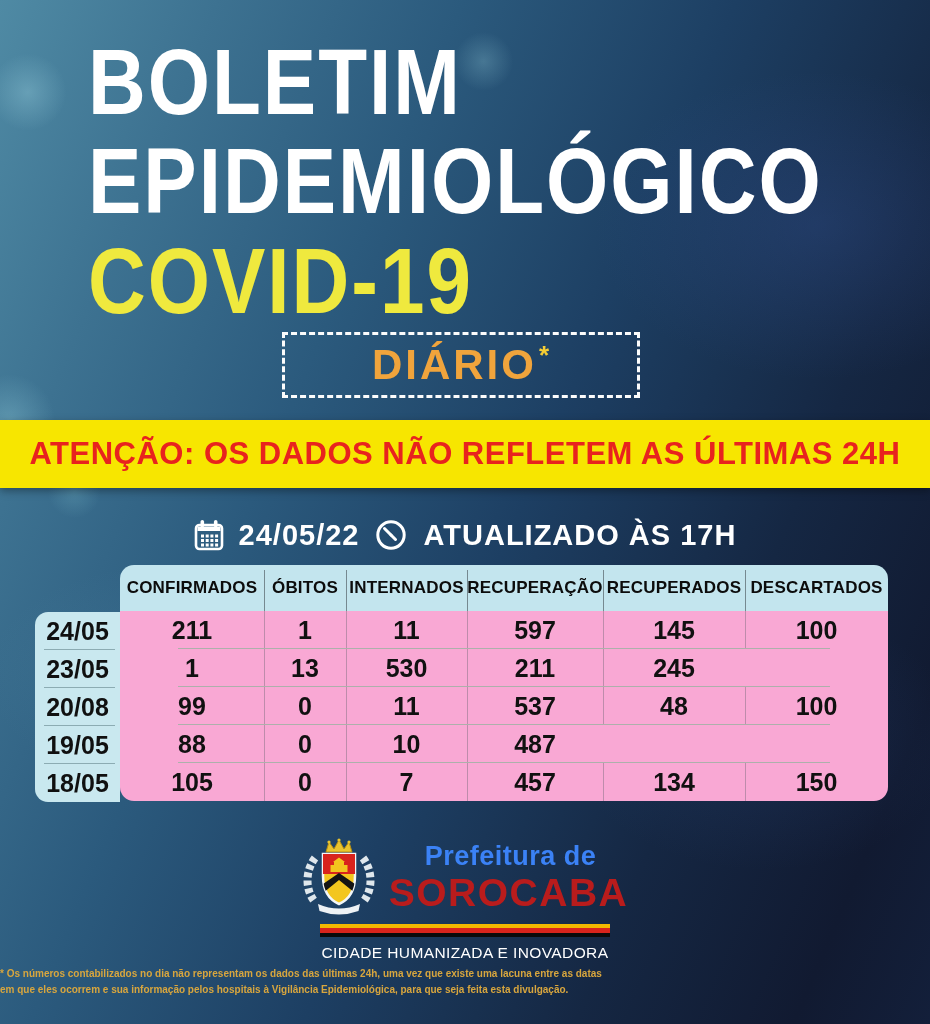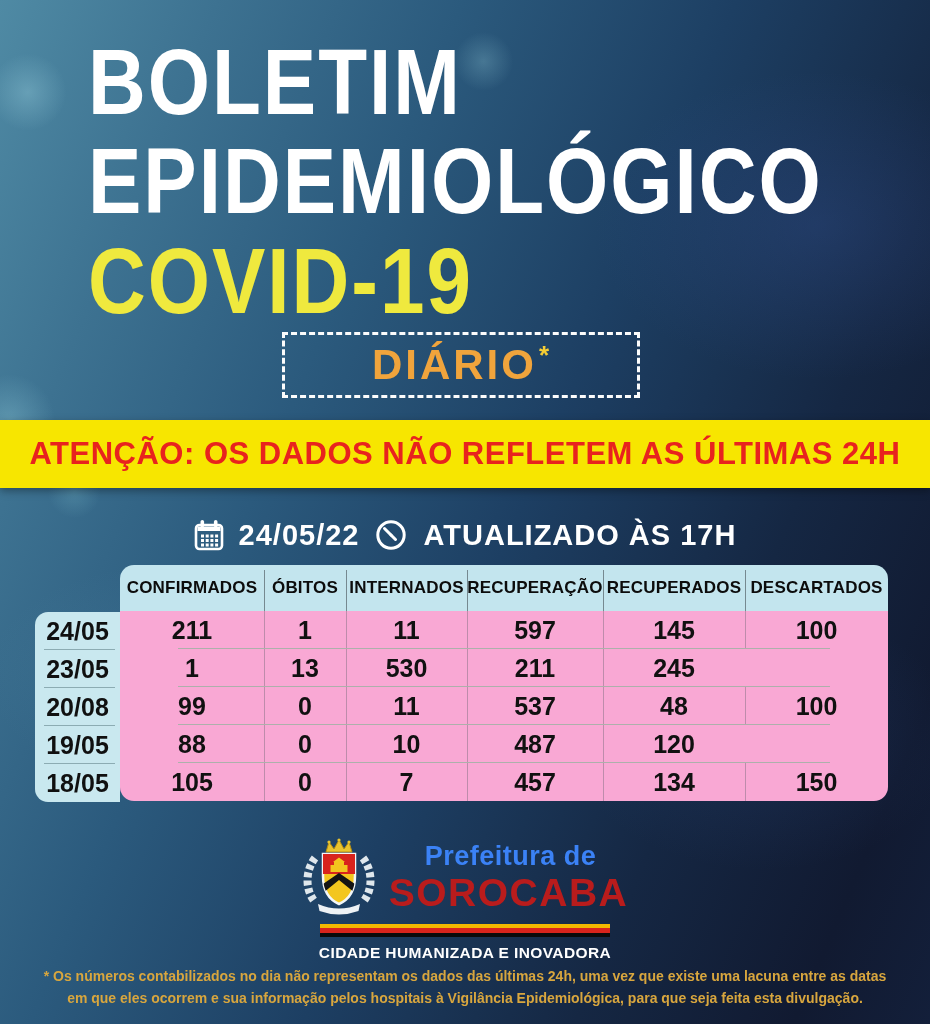--- a/index.html
+++ b/index.html
@@ -70,24 +70,24 @@
   
   .logo-block{left:0;top:838px;width:930px;display:flex;flex-direction:column;align-items:center;}
   .logo-row{display:flex;align-items:center;gap:13px;}
   .org{display:flex;flex-direction:column;line-height:1;}
   .org1{font-size:27px;font-weight:bold;color:#3b82f6;letter-spacing:.5px;margin-left:36px;}
   .org2{font-size:39px;font-weight:bold;color:#b91c1c;letter-spacing:1.5px;margin-top:3px;}
   .bar{width:290px;margin-top:8px;display:flex;flex-direction:column;}
   .bar .y{height:3.5px;background:#f2b800;}
   .bar .r{height:5.5px;background:#d8241c;}
   .bar .k{height:4px;background:#0a0a0a;}
-  .slogan{margin-top:7px;font-size:15.5px;font-weight:bold;color:#fff;letter-spacing:.4px;}
-  
-  .disclaimer{left:0;top:966px;width:930px;text-align:center;
-    color:#d8a63e;font-size:14px;font-weight:bold;line-height:1.55;}
+  .slogan{margin-top:7px;font-size:15.5px;font-weight:normal;color:#fff;letter-spacing:.4px;}
+  
+  .disclaimer{left:0;top:966px;width:930px;
+    color:#d8a63e;font-size:10px;font-weight:bold;line-height:1.55;}
   .disclaimer div{white-space:nowrap;}
 </style>
 </head>
 <body>
 
 <div>
 
   <div class="abs title-line t1">BOLETIM</div>
   <div class="abs title-line t2">EPIDEMIOLÓGICO</div>
   <div class="abs title-line t3">COVID-19</div>
@@ -168,21 +168,20 @@
           <div class="t-cell">11</div>
           <div class="t-cell">537</div>
           <div class="t-cell">48</div>
           <div class="t-cell">100</div>
         </div>
         <div class="t-row">
           <div class="t-cell">88</div>
           <div class="t-cell">0</div>
           <div class="t-cell">10</div>
           <div class="t-cell">487</div>
-          <div class="t-cell">120</div>
         </div>
         <div class="t-row">
           <div class="t-cell">105</div>
           <div class="t-cell">0</div>
           <div class="t-cell">7</div>
           <div class="t-cell">457</div>
           <div class="t-cell">134</div>
           <div class="t-cell">150</div>
         </div>
       </div>

